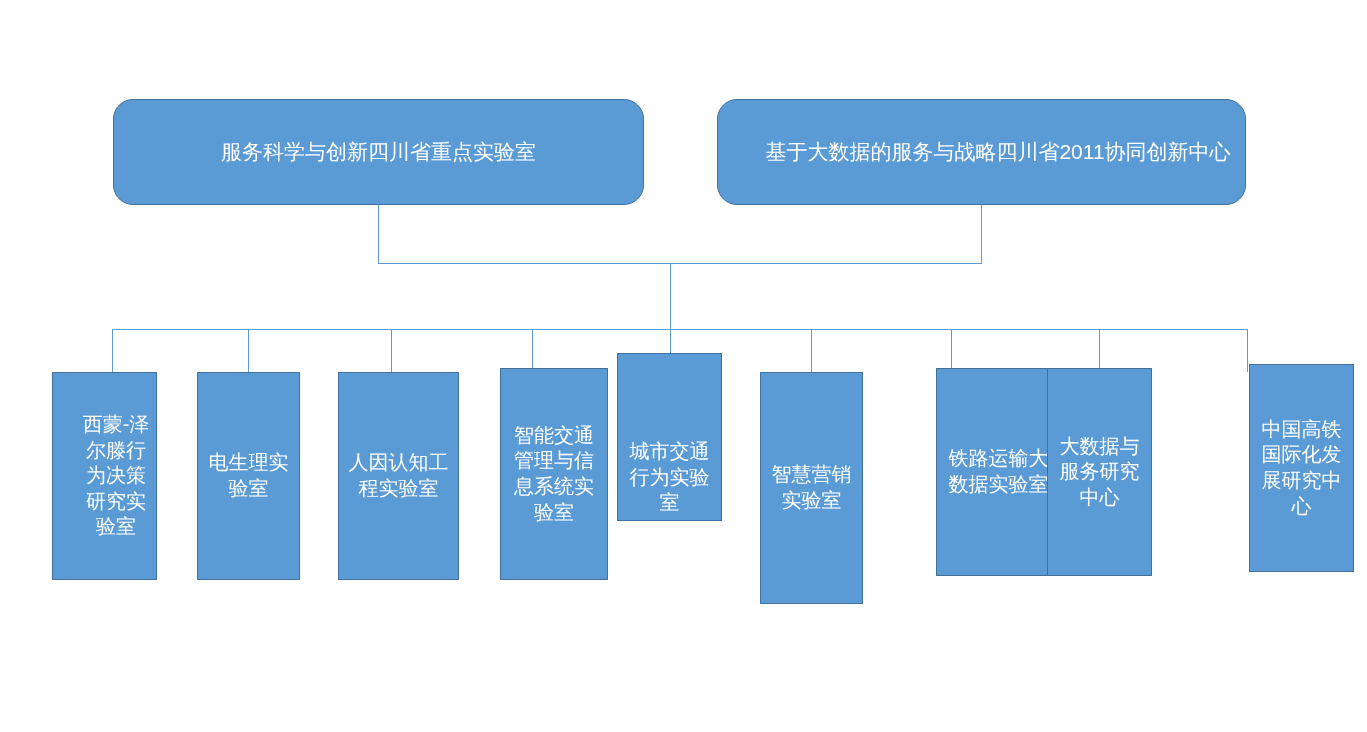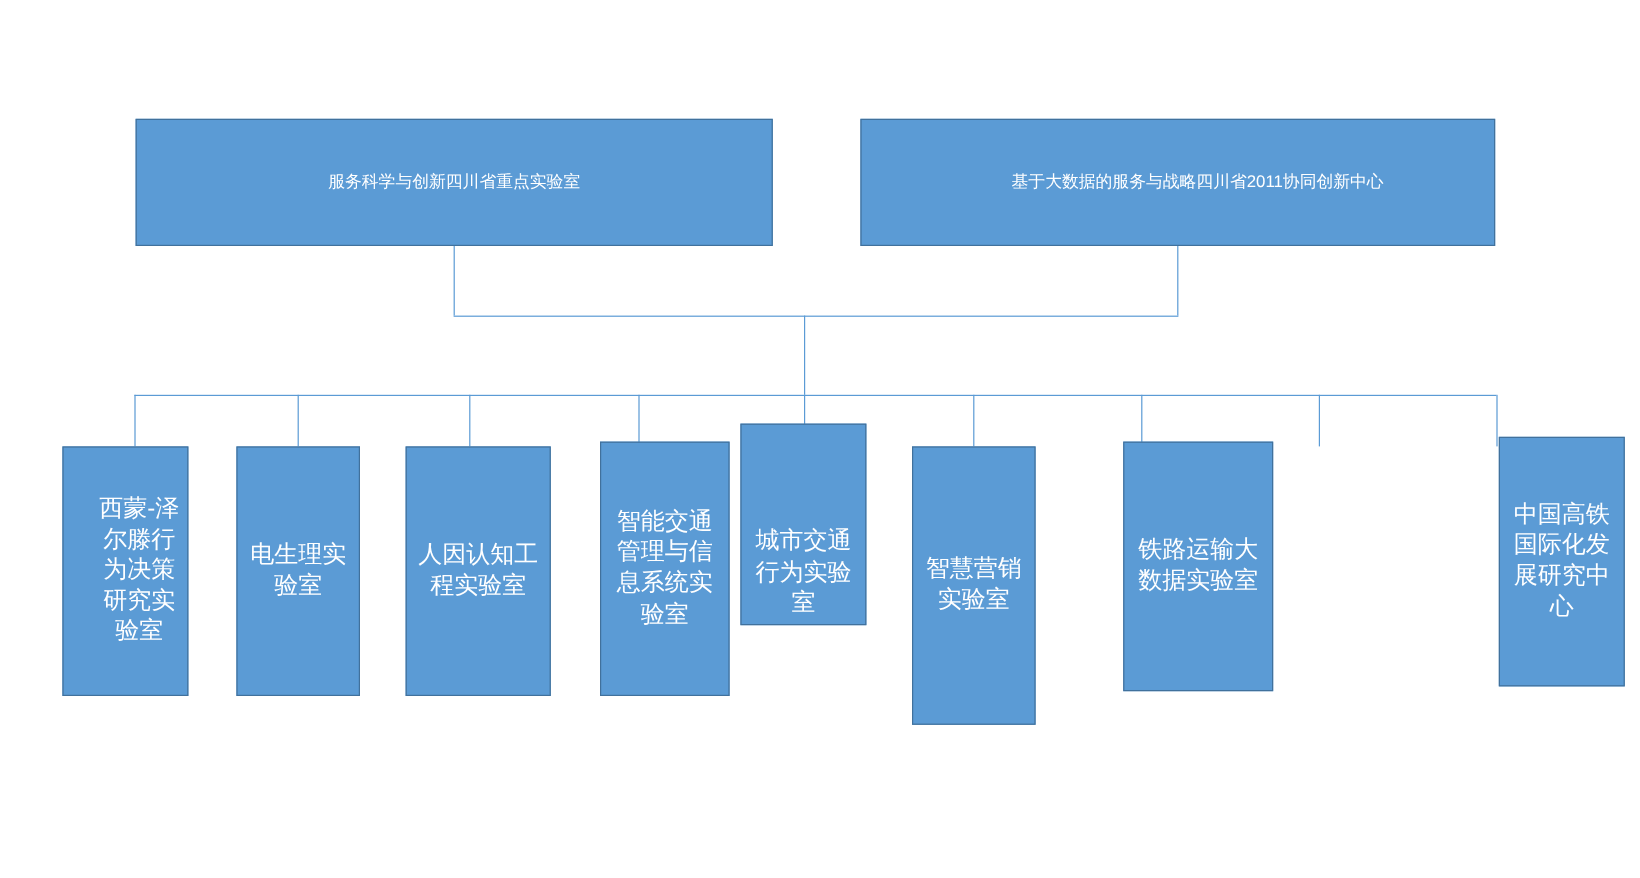--- a/index.html
+++ b/index.html
@@ -25,22 +25,23 @@
     color: #ffffff;
     display: flex;
     align-items: center;
     justify-content: center;
     text-align: center;
     line-height: 1.28;
     word-break: break-all;
     overflow: hidden;
   }
   .node.top {
-    font-size: 14px;
+    font-size: 21px;
     padding: 4px 10px;
+    border-radius: 20px;
   }
   .node.leaf {
     font-size: 20px;
     padding: 4px 6px;
   }
   .node .label {
     display: block;
     width: 100%;
   }
   .conn {
@@ -103,18 +104,21 @@
   </div>
 
   <div class="node leaf" style="left:760px; top:372px; width:103px; height:232px;">
     <span class="label">智慧营销实验室</span>
   </div>
 
   <div class="node leaf" style="left:900px; top:368px; width:125px; height:208px;margin-left:36px;">
     <span class="label">铁路运输大数据实验室</span>
   </div>
 
+  <div class="node leaf" style="left:1047px; top:368px; width:105px; height:208px;">
+    <span class="label">大数据与服务研究中心</span>
+  </div>
 
   <div class="node leaf" style="left:1249px; top:364px; width:105px; height:208px;">
     <span class="label">中国高铁国际化发展研究中心</span>
   </div>
 
 </div>
 
 </body></html>

